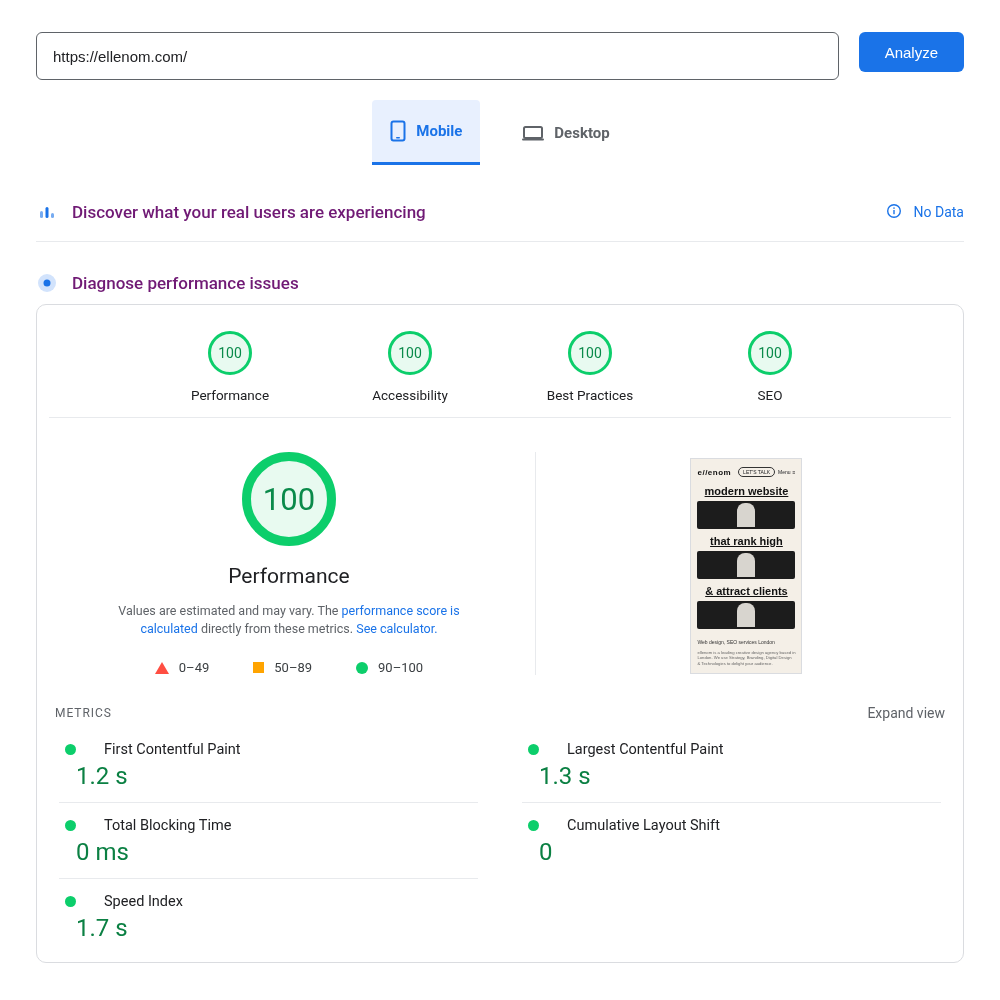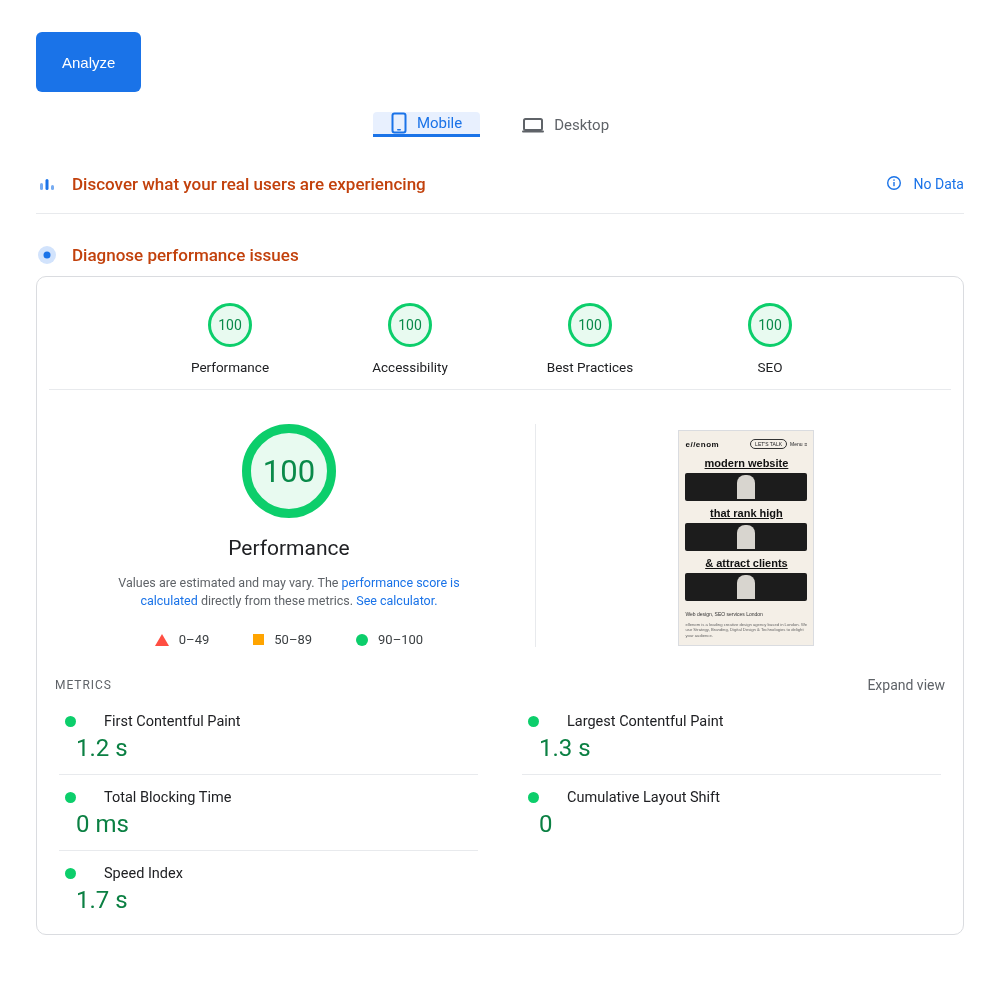--- a/index.html
+++ b/index.html
@@ -24,33 +24,33 @@
     height: 48px;
     color: #202124;
     outline: none;
   }
   .analyze-btn {
     background: #1a73e8;
     color: #fff;
     border: none;
     border-radius: 6px;
     padding: 0 26px;
-    height: 60px;
+    height: 40px;
     font-size: 15px;
     font-weight: 500;
     cursor: pointer;
   }
 
   
   .tabs { display: flex; justify-content: center; gap: 24px; margin-bottom: 28px; }
   .tab {
     display: flex; align-items: center; gap: 10px;
-    padding: 0 18px;
+    padding: 20px 18px;
     font-size: 15px;
-    font-weight: 400;
+    font-weight: 700;
     cursor: pointer;
     color: #5f6368;
   }
   .tab.active {
     background: #e8f0fe;
     color: #1a73e8;
     border-radius: 4px 4px 0 0;
     border-bottom: 3px solid #1a73e8;
   }
   .tab-icon { display: inline-flex; }
@@ -58,21 +58,21 @@
   
   .section-header {
     display: flex; align-items: center; justify-content: space-between;
     padding: 8px 0 18px 0;
   }
   .section-left { display: flex; align-items: center; gap: 14px; }
   .section-icon {
     width: 22px; height: 22px; display: inline-flex;
     align-items: center; justify-content: center;
   }
-  .section-title { font-size: 17px; font-weight: 500; color: #c2410c; }
+  .section-title { font-size: 17px; font-weight: 500; color: #701a75; }
   .no-data { display: flex; align-items: center; gap: 12px; color: #1a73e8; font-size: 14px; cursor: pointer; }
   .divider { border: none; border-top: 1px solid #e8eaed; margin: 0 0 22px 0; }
 
   
   .card {
     border: 1px solid #dadce0;
     border-radius: 10px;
     padding: 22px 10px 8px 10px;
   }
 
@@ -119,21 +119,21 @@
   
   .legend { display:flex; gap: 44px; margin-top: 22px; font-size: 13px; color:#3c4043;}
   .legend-item { display:flex; align-items:center; gap:10px;}
   .tri { width:0;height:0;border-left:7px solid transparent;border-right:7px solid transparent;border-bottom:12px solid #ff4e42;}
   .sq { width:11px;height:11px;background:#ffa400;}
   .circ { width:12px;height:12px;border-radius:50%;background:#0cce6b;}
 
   
   .preview-wrap { flex:1; display:flex; justify-content:center; align-items:flex-start; padding-top:6px;}
   .preview {
-    width: 136px;
+    width: 112px;
     border: 1px solid #dadce0;
     background: #f4efe7;
     padding: 8px 6px 6px 6px;
     font-family: Arial, sans-serif;
   }
   .pv-head { display:flex; justify-content:space-between; align-items:center; margin-bottom:8px;}
   .pv-logo { font-size:8px; font-weight:700; letter-spacing:.5px; color:#111;}
   .pv-cta { border:1px solid #333; border-radius:8px; font-size:5px; padding:1px 4px;}
   .pv-menu { font-size:5px; display:flex; align-items:center; gap:2px;}
   .pv-h { font-size:11px; font-weight:700; text-align:center; color:#111; margin:6px 0 4px;text-decoration:underline;}
@@ -165,20 +165,21 @@
   .m-top { display:flex; align-items:center; gap:28px; font-size:14.5px; color:#202124;}
   .dot { width:11px;height:11px;border-radius:50%;background:#0cce6b;}
   .m-val { font-size:24px; font-weight:400; color:#0b8043; margin-top:4px; margin-left:11px;}
 </style>
 </head>
 <body>
 
 <div class="container">
 
   <div class="url-row">
+    <input class="url-input" type="text" value="https://ellenom.com/" style="">
     <button class="analyze-btn">Analyze</button>
   </div>
 
   <div class="tabs">
     <div class="tab active">
       <span class="tab-icon">
         <svg width="16" height="22" viewBox="0 0 16 22" fill="none">
             <rect x="1.5" y="1.5" width="13" height="19" rx="2" stroke="#1a73e8" stroke-width="2"></rect>
             <rect x="6" y="17" width="4" height="1.6" rx="0.8" fill="#1a73e8"></rect>
           </svg>

